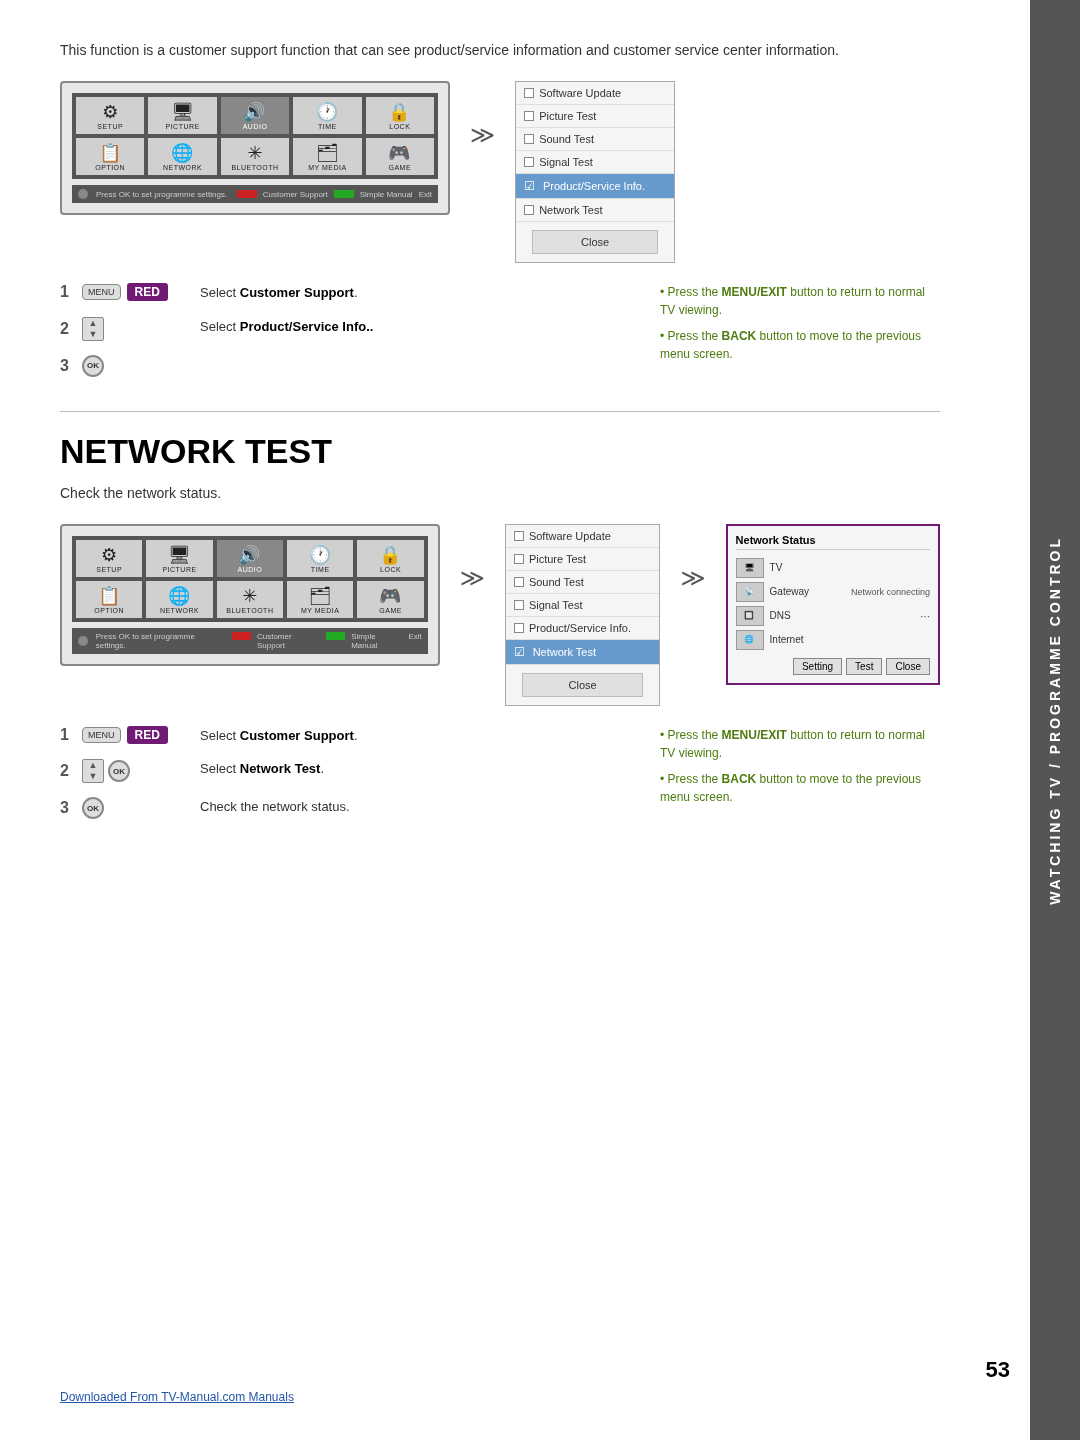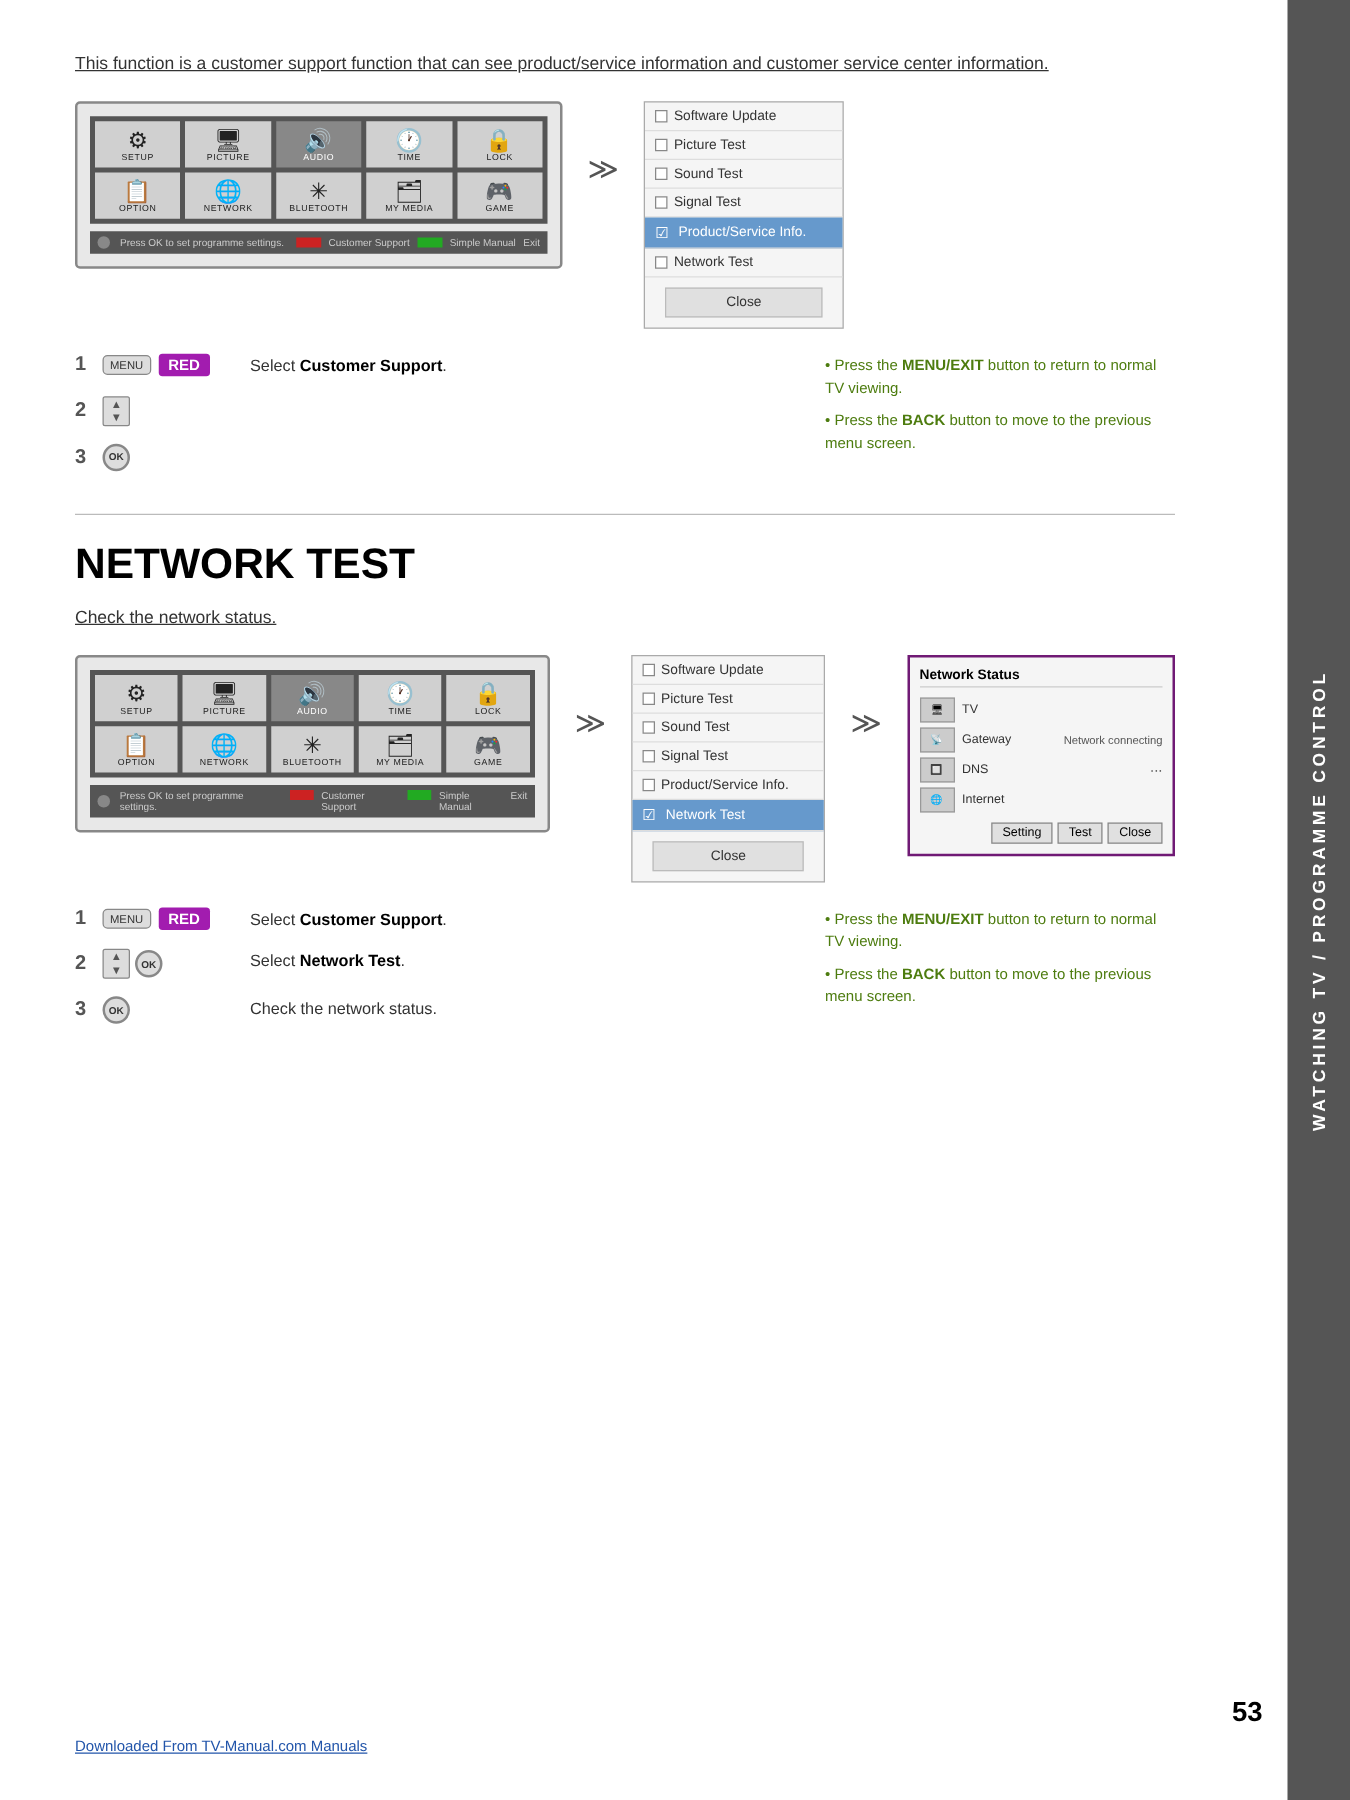--- a/index.html
+++ b/index.html
@@ -55,21 +55,20 @@
       font-weight: 900;
       margin-bottom: 12px;
       color: #000;
     }
 
     .section-desc {
       font-size: 14px;
       color: #333;
       margin-bottom: 20px;
       line-height: 1.5;
-      text-decoration: underline;
     }
 
     
     .screenshot-area {
       display: flex;
       align-items: flex-start;
       gap: 20px;
       margin-bottom: 20px;
     }
 
@@ -230,21 +229,21 @@
       align-items: center;
       justify-content: center;
     }
 
     .step-button.menu-btn {
       padding: 2px 5px;
       font-size: 9px;
     }
 
     .red-badge {
-      background: #a21caf;
+      background: #701a75;
       color: #fff;
       border-radius: 3px;
       padding: 2px 8px;
       font-size: 12px;
       font-weight: bold;
     }
 
     .nav-arrows {
       display: flex;
       flex-direction: column;
@@ -516,20 +515,23 @@
 
       <div class="step-row">
         <div class="step-number-wrap">
           <span class="step-num">2</span>
           <div style="display:flex;flex-direction:column;gap:2px;">
             <div class="nav-arrows">
               <div class="nav-arrow">▲</div>
               <div class="nav-arrow">▼</div>
             </div>
           </div>
+        </div>
+        <div class="step-text">
+          Select <strong>Product/Service Info..</strong>
         </div>
       </div>
 
       <div class="step-row">
         <div class="step-number-wrap">
           <span class="step-num">3</span>
           <div class="ok-button">
             <span>OK</span>
           </div>
         </div>

